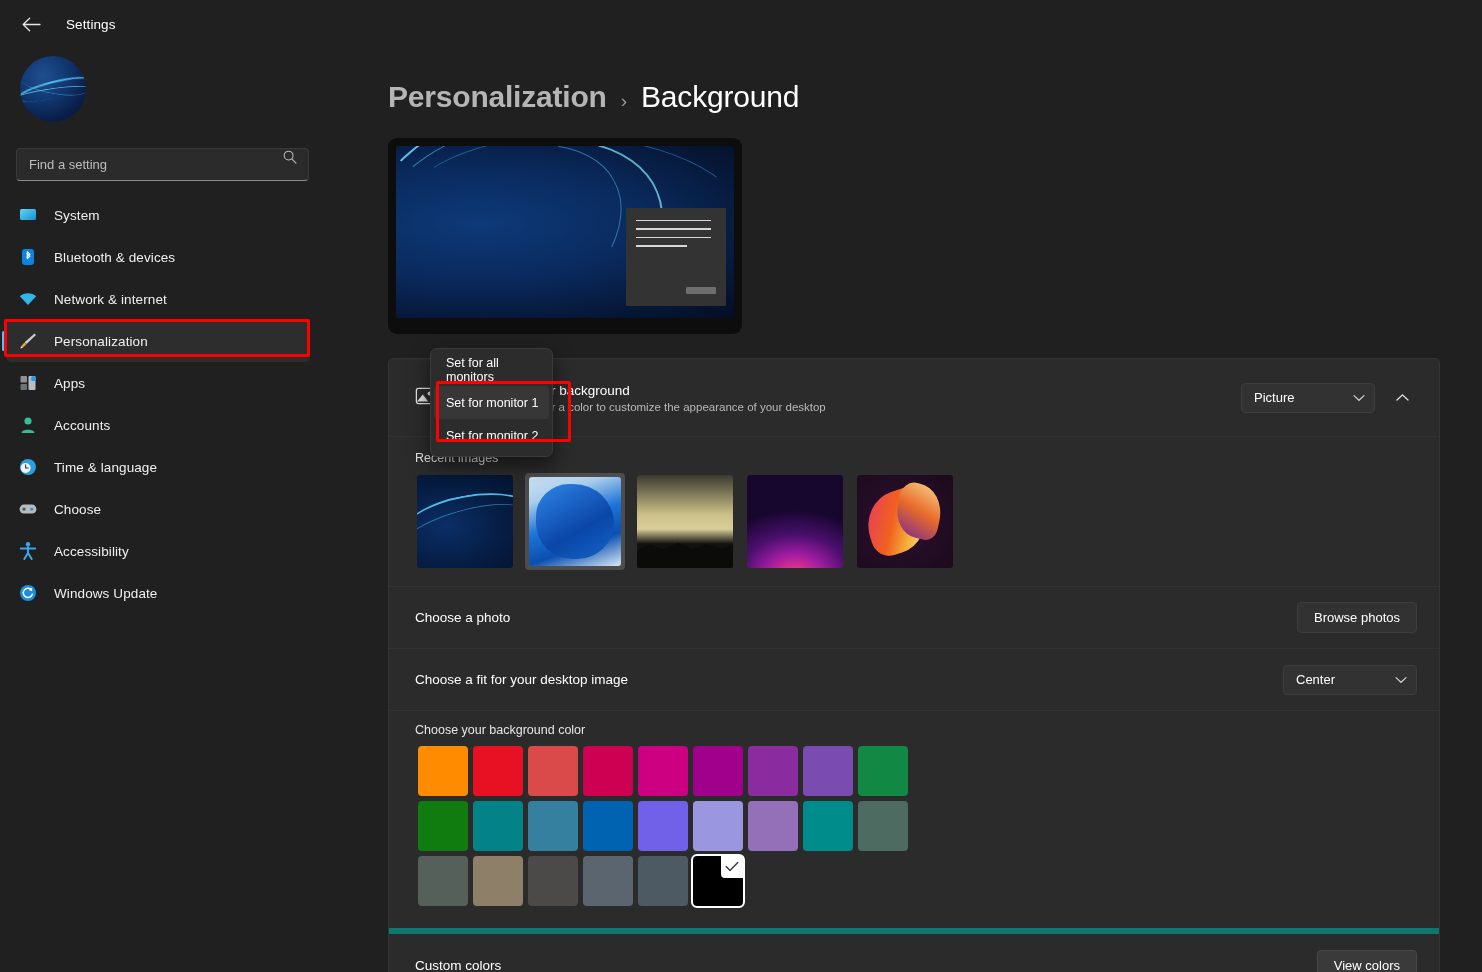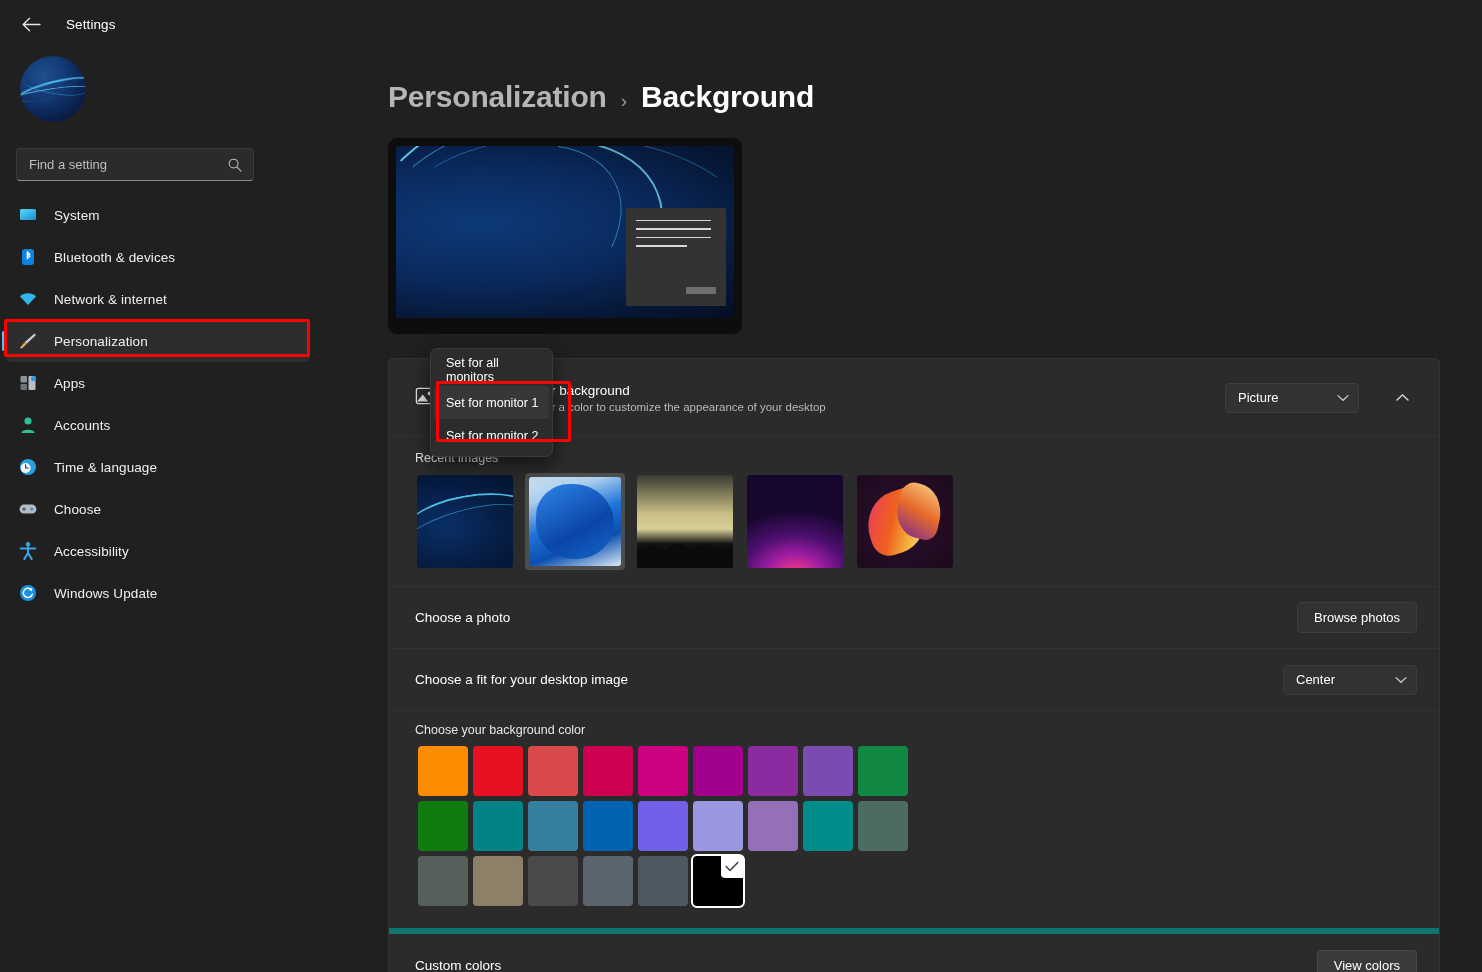--- a/index.html
+++ b/index.html
@@ -50,23 +50,23 @@
     transform: rotate(-8deg);
   }
   .avatar .wave3 {
     position: absolute; left: 2%; top: 30%; width: 100%; height: 28%;
     border-radius: 50%;
     border-bottom: 1.5px solid rgba(60,170,230,.5);
     transform: rotate(10deg);
   }
 
   .search-box {
-    position: absolute; left: 16px; top: 100px; width: 238px; height: 33px;
+    position: absolute; left: 16px; top: 100px; width: 293px; height: 33px;
     background: #2b2b2b; border: 1px solid #393939; border-bottom: 1px solid #8a8a8a;
-    border-radius: 4px; display: flex; align-items: center; padding: 0 10px 0 12px;
+    border-radius: 4px; display: flex; padding: 0 10px 0 12px;
     cursor: text;
   }
   .search-box input {
     flex: 1; background: transparent; border: 0; outline: 0;
     color: #cfcfcf; font-size: 13px; font-family: "Liberation Sans", sans-serif;
   }
   .search-box input::placeholder { color: #bdbdbd; }
   .search-ico { width: 16px; height: 16px; opacity: .85; }
 
   .navlist { position: absolute; left: 0; top: 146px; width: 324px; }
@@ -86,21 +86,21 @@
   
   .redbox { position: absolute; border: 3px solid #ff0000; border-radius: 2px; pointer-events: none; z-index: 70; }
 
   
   .content { position: absolute; left: 324px; top: 48px; width: 1158px; height: 924px; }
   .breadcrumb {
     position: absolute; left: 64px; top: 32px; display: flex; align-items: baseline; gap: 14px;
   }
   .crumb-parent { font-size: 30px; font-weight: bold; color: #b5b5b5; cursor: pointer; letter-spacing: -.2px; }
   .crumb-sep { font-size: 19px; color: #9a9a9a; }
-  .crumb-current { font-size: 30px; font-weight: bold; color: #ffffff; letter-spacing: -.2px; }
+  .crumb-current { font-size: 30px; font-weight: normal; color: #ffffff; letter-spacing: -.2px; }
 
   
   .preview {
     position: absolute; left: 64px; top: 90px; width: 354px; height: 196px;
     background: #0d0d0d; border-radius: 9px; padding: 8px 8px 16px 8px;
   }
   .preview-screen {
     width: 100%; height: 100%; border-radius: 2px; overflow: hidden; position: relative;
     background:
       radial-gradient(ellipse 120% 80% at 25% 45%, #0d3a78 0%, #0a2a5e 40%, #061634 75%, #030b1e 100%);
@@ -385,21 +385,21 @@
               <rect x="1.4" y="3.4" width="19.2" height="15.2" rx="2" stroke="#e2e2e2" stroke-width="1.3" fill="none"></rect>
               <circle cx="14.6" cy="8.4" r="2" fill="#e2e2e2"></circle>
               <path d="M2 16.6 L7.8 9.6 L13.2 16.6 Z" fill="#e2e2e2"></path>
             </svg>
           </span>
           <div>
             <div class="row-title">Personalize your background</div>
             <div class="row-sub">Choose a picture or a color to customize the appearance of your desktop</div>
           </div>
         </div>
-        <div style="display:flex; align-items:center;gap:16px;">
+        <div style="display:flex; align-items:center;">
           <div class="combo">
             <span>Picture</span>
             <svg class="chev" width="12" height="8" viewBox="0 0 12 8">
                 <path d="M1 1.6 L6 6.3 L11 1.6" stroke="#dcdcdc" stroke-width="1.3" fill="none" stroke-linecap="round"></path>
               </svg>
           </div>
           <div class="expander">
             <svg width="13" height="9" viewBox="0 0 13 9">
                 <path d="M1 7 L6.5 1.8 L12 7" stroke="#e2e2e2" stroke-width="1.3" fill="none" stroke-linecap="round"></path>
               </svg>

